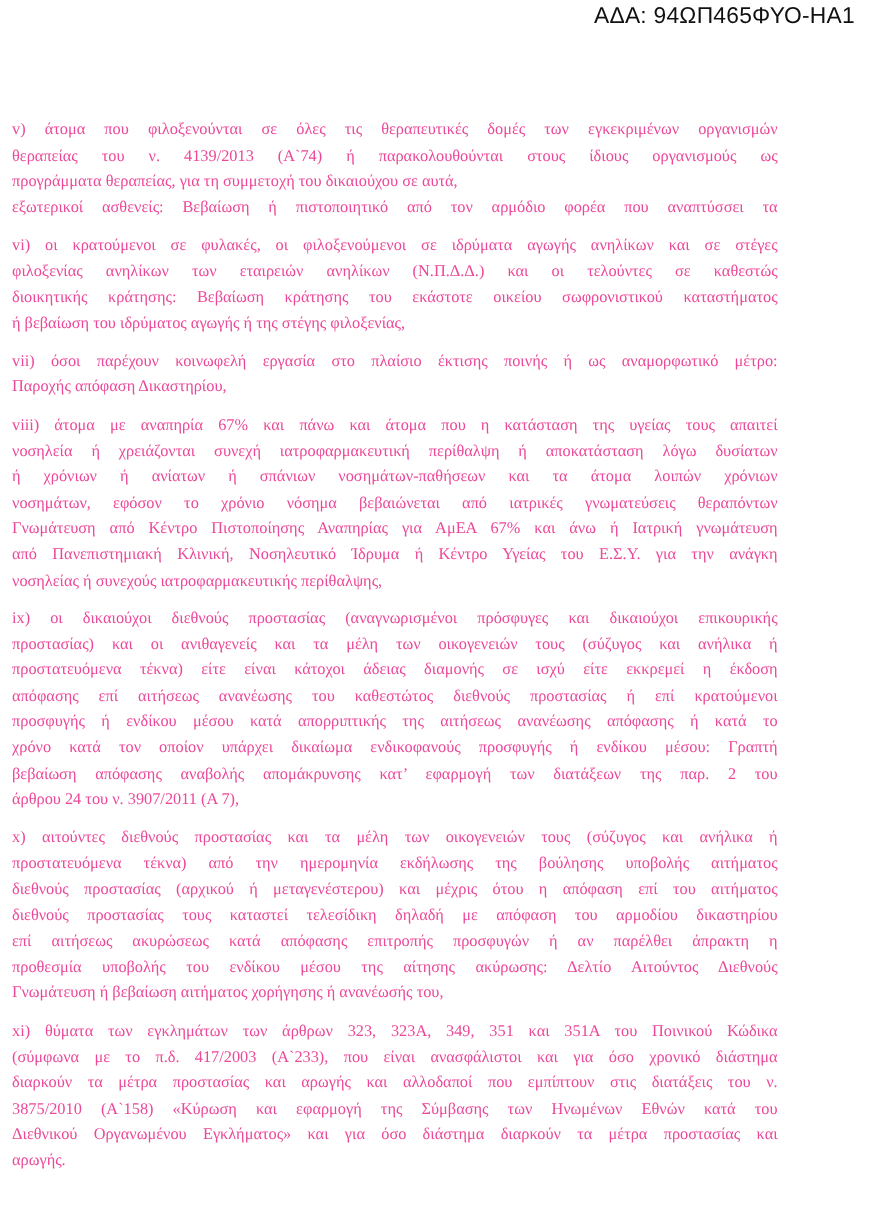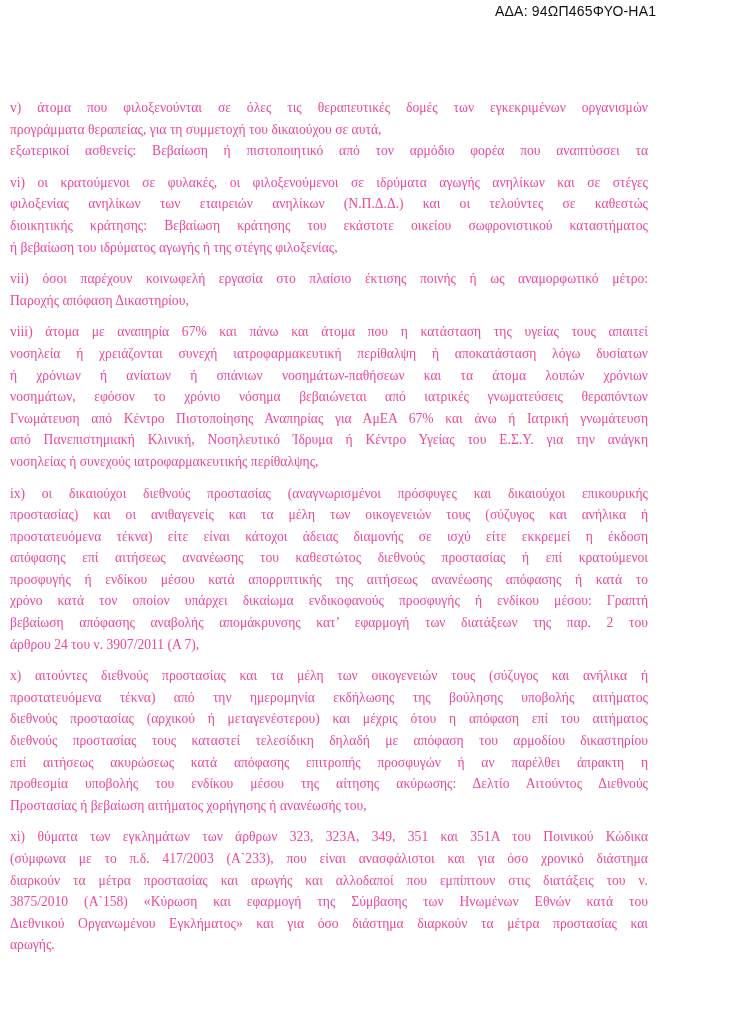--- a/index.html
+++ b/index.html
@@ -1,20 +1,20 @@
 <!DOCTYPE html>
 <html><head>
 <meta charset="utf-8">
 <style>
   html, body { margin: 0; padding: 0; background: #ffffff; }
   body { width: 733px; height: 1024px; position: relative; overflow: hidden; }
   .header {
     position: absolute; top: 3px; left: 495px;
     font-family: "Liberation Sans", sans-serif;
-    font-size: 14px; color: #111; letter-spacing: 0.2px;
+    font-size: 19px; color: #111; letter-spacing: 0.2px;
   }
   .content {
     position: absolute; left: 10px; top: 97px; width: 638px;
     font-family: Liberation Serif, serif;
     font-size: 13.6px; color: #ec4899;
   }
   .para { margin: 0 0 10px 0; }
   .line {
     display: block; height: 21.6px; line-height: 21.6px;
     white-space: nowrap; text-align: justify; text-align-last: justify;
@@ -22,20 +22,21 @@
   .line.last { text-align-last: left; }
 </style>
 </head>
 <body>
 
 <div class="header">ΑΔΑ: 94ΩΠ465ΦΥΟ-ΗΑ1</div>
 
 <div class="content">
   <div class="para">
     <span class="line">v) άτομα που φιλοξενούνται σε όλες τις θεραπευτικές δομές των εγκεκριμένων οργανισμών</span>
+    <span class="line">θεραπείας του ν. 4139/2013 (Α`74) ή παρακολουθούνται στους ίδιους οργανισμούς ως</span>
     <span class="line last">προγράμματα θεραπείας, για τη συμμετοχή του δικαιούχου σε αυτά,</span>
     <span class="line">εξωτερικοί ασθενείς: Βεβαίωση ή πιστοποιητικό από τον αρμόδιο φορέα που αναπτύσσει τα</span>
   </div>
   <div class="para">
     <span class="line">vi) οι κρατούμενοι σε φυλακές, οι φιλοξενούμενοι σε ιδρύματα αγωγής ανηλίκων και σε στέγες</span>
     <span class="line">φιλοξενίας ανηλίκων των εταιρειών ανηλίκων (Ν.Π.Δ.Δ.) και οι τελούντες σε καθεστώς</span>
     <span class="line">διοικητικής κράτησης: Βεβαίωση κράτησης του εκάστοτε οικείου σωφρονιστικού καταστήματος</span>
     <span class="line last">ή βεβαίωση του ιδρύματος αγωγής ή της στέγης φιλοξενίας,</span>
   </div>
   <div class="para">
@@ -61,21 +62,21 @@
     <span class="line">βεβαίωση απόφασης αναβολής απομάκρυνσης κατ’ εφαρμογή των διατάξεων της παρ. 2 του</span>
     <span class="line last">άρθρου 24 του ν. 3907/2011 (Α 7),</span>
   </div>
   <div class="para">
     <span class="line">x) αιτούντες διεθνούς προστασίας και τα μέλη των οικογενειών τους (σύζυγος και ανήλικα ή</span>
     <span class="line">προστατευόμενα τέκνα) από την ημερομηνία εκδήλωσης της βούλησης υποβολής αιτήματος</span>
     <span class="line">διεθνούς προστασίας (αρχικού ή μεταγενέστερου) και μέχρις ότου η απόφαση επί του αιτήματος</span>
     <span class="line">διεθνούς προστασίας τους καταστεί τελεσίδικη δηλαδή με απόφαση του αρμοδίου δικαστηρίου</span>
     <span class="line">επί αιτήσεως ακυρώσεως κατά απόφασης επιτροπής προσφυγών ή αν παρέλθει άπρακτη η</span>
     <span class="line">προθεσμία υποβολής του ενδίκου μέσου της αίτησης ακύρωσης: Δελτίο Αιτούντος Διεθνούς</span>
-    <span class="line last">Προστασίας ή βεβαίωση αιτήματος χορήγησης ή ανανέωσής του,</span>
+    <span class="line last">Γνωμάτευση ή βεβαίωση αιτήματος χορήγησης ή ανανέωσής του,</span>
   </div>
   <div class="para">
     <span class="line">xi) θύματα των εγκλημάτων των άρθρων 323, 323Α, 349, 351 και 351Α του Ποινικού Κώδικα</span>
     <span class="line">(σύμφωνα με το π.δ. 417/2003 (Α`233), που είναι ανασφάλιστοι και για όσο χρονικό διάστημα</span>
     <span class="line">διαρκούν τα μέτρα προστασίας και αρωγής και αλλοδαποί που εμπίπτουν στις διατάξεις του ν.</span>
     <span class="line">3875/2010 (Α`158) «Κύρωση και εφαρμογή της Σύμβασης των Ηνωμένων Εθνών κατά του</span>
     <span class="line">Διεθνικού Οργανωμένου Εγκλήματος» και για όσο διάστημα διαρκούν τα μέτρα προστασίας και</span>
     <span class="line last">αρωγής.</span>
   </div>
 </div>

